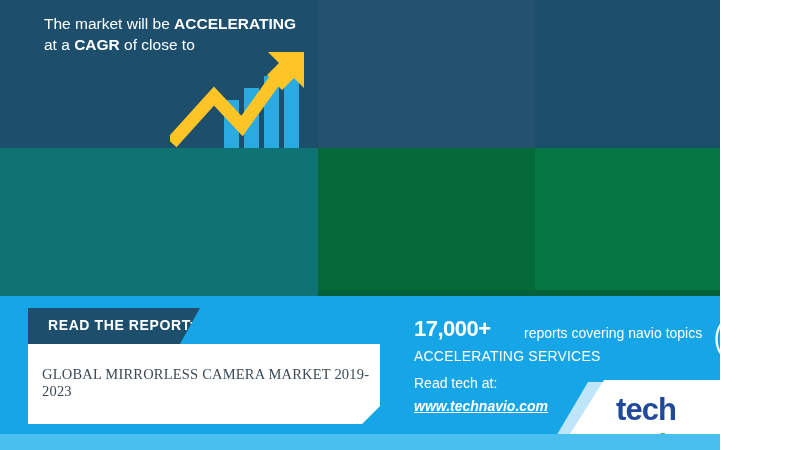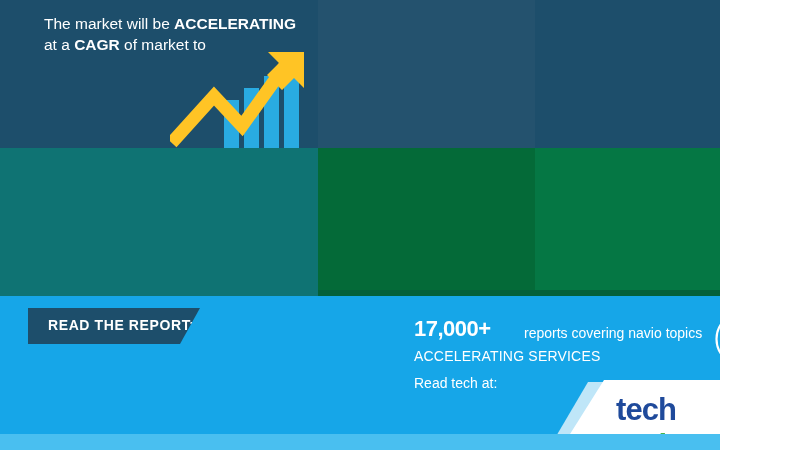--- a/index.html
+++ b/index.html
@@ -72,21 +72,21 @@
   .tc{color:#1f4a9b;} .nv{color:#47b54a;}
 </style>
 </head>
 <body>
 
 <div class="board">
 
   <div class="panel" id="p-top-left">
     <div class="txt" id="t-tl">
       <span>The market will be </span><span class="b">ACCELERATING</span><br>
-      <span>at a </span><span class="b">CAGR</span><span> of market to</span>
+      <span>at a </span><span class="b">CAGR</span><span> of close to</span>
     </div>
 
     <div class="bar" id="bl1"></div>
     <div class="bar" id="bl2"></div>
     <div class="bar" id="bl3"></div>
     <div class="bar" id="bl4"></div>
 
     <svg style="position:absolute;left:170px;top:30px;" width="150" height="118">
       <polyline points="6,108 44,66 72,96 112,40" fill="none" stroke="#ffc425" stroke-width="13" stroke-linejoin="miter" stroke-linecap="square"></polyline>
       <polygon points="98,22 134,22 134,58 124,48 112,60 97,45 109,33" fill="#ffc425"></polygon>
@@ -129,25 +129,30 @@
   </div>
 
   <div class="mid-base"></div>
 
   <div class="panel" id="p-bottom"></div>
 
   <div id="readbanner">
     <span>READ THE REPORT:</span>
   </div>
 
+  <div id="reportcard">
+    <span>GLOBAL MIRRORLESS CAMERA MARKET 2019-2023</span>
+    <div class="fold"></div>
+  </div>
 
   <div id="t-17k">17,000+</div>
   <div id="t-17ksub">reports covering navio topics</div>
   <div id="t-comm">ACCELERATING SERVICES</div>
   <div id="t-read">Read tech at:</div>
+  <div id="t-url">www.technavio.com</div>
 
   <svg id="satellite" viewBox="0 0 58 58">
     <circle cx="29" cy="29" r="26.5" fill="none" stroke="#ffffff" stroke-width="2.2"></circle>
     <g fill="#ffffff">
       <path d="M17 33 a12 12 0 0 1 17-17 z" transform="rotate(-18 26 25)"></path>
       <rect x="27" y="30" width="3.2" height="13" transform="rotate(-20 28.6 36)"></rect>
       <rect x="20" y="42" width="17" height="3" transform="rotate(-4 28 43)"></rect>
       <circle cx="35.5" cy="22" r="2.6"></circle>
       <rect x="34" y="14" width="2.4" height="9" transform="rotate(25 35 18)"></rect>
     </g>

